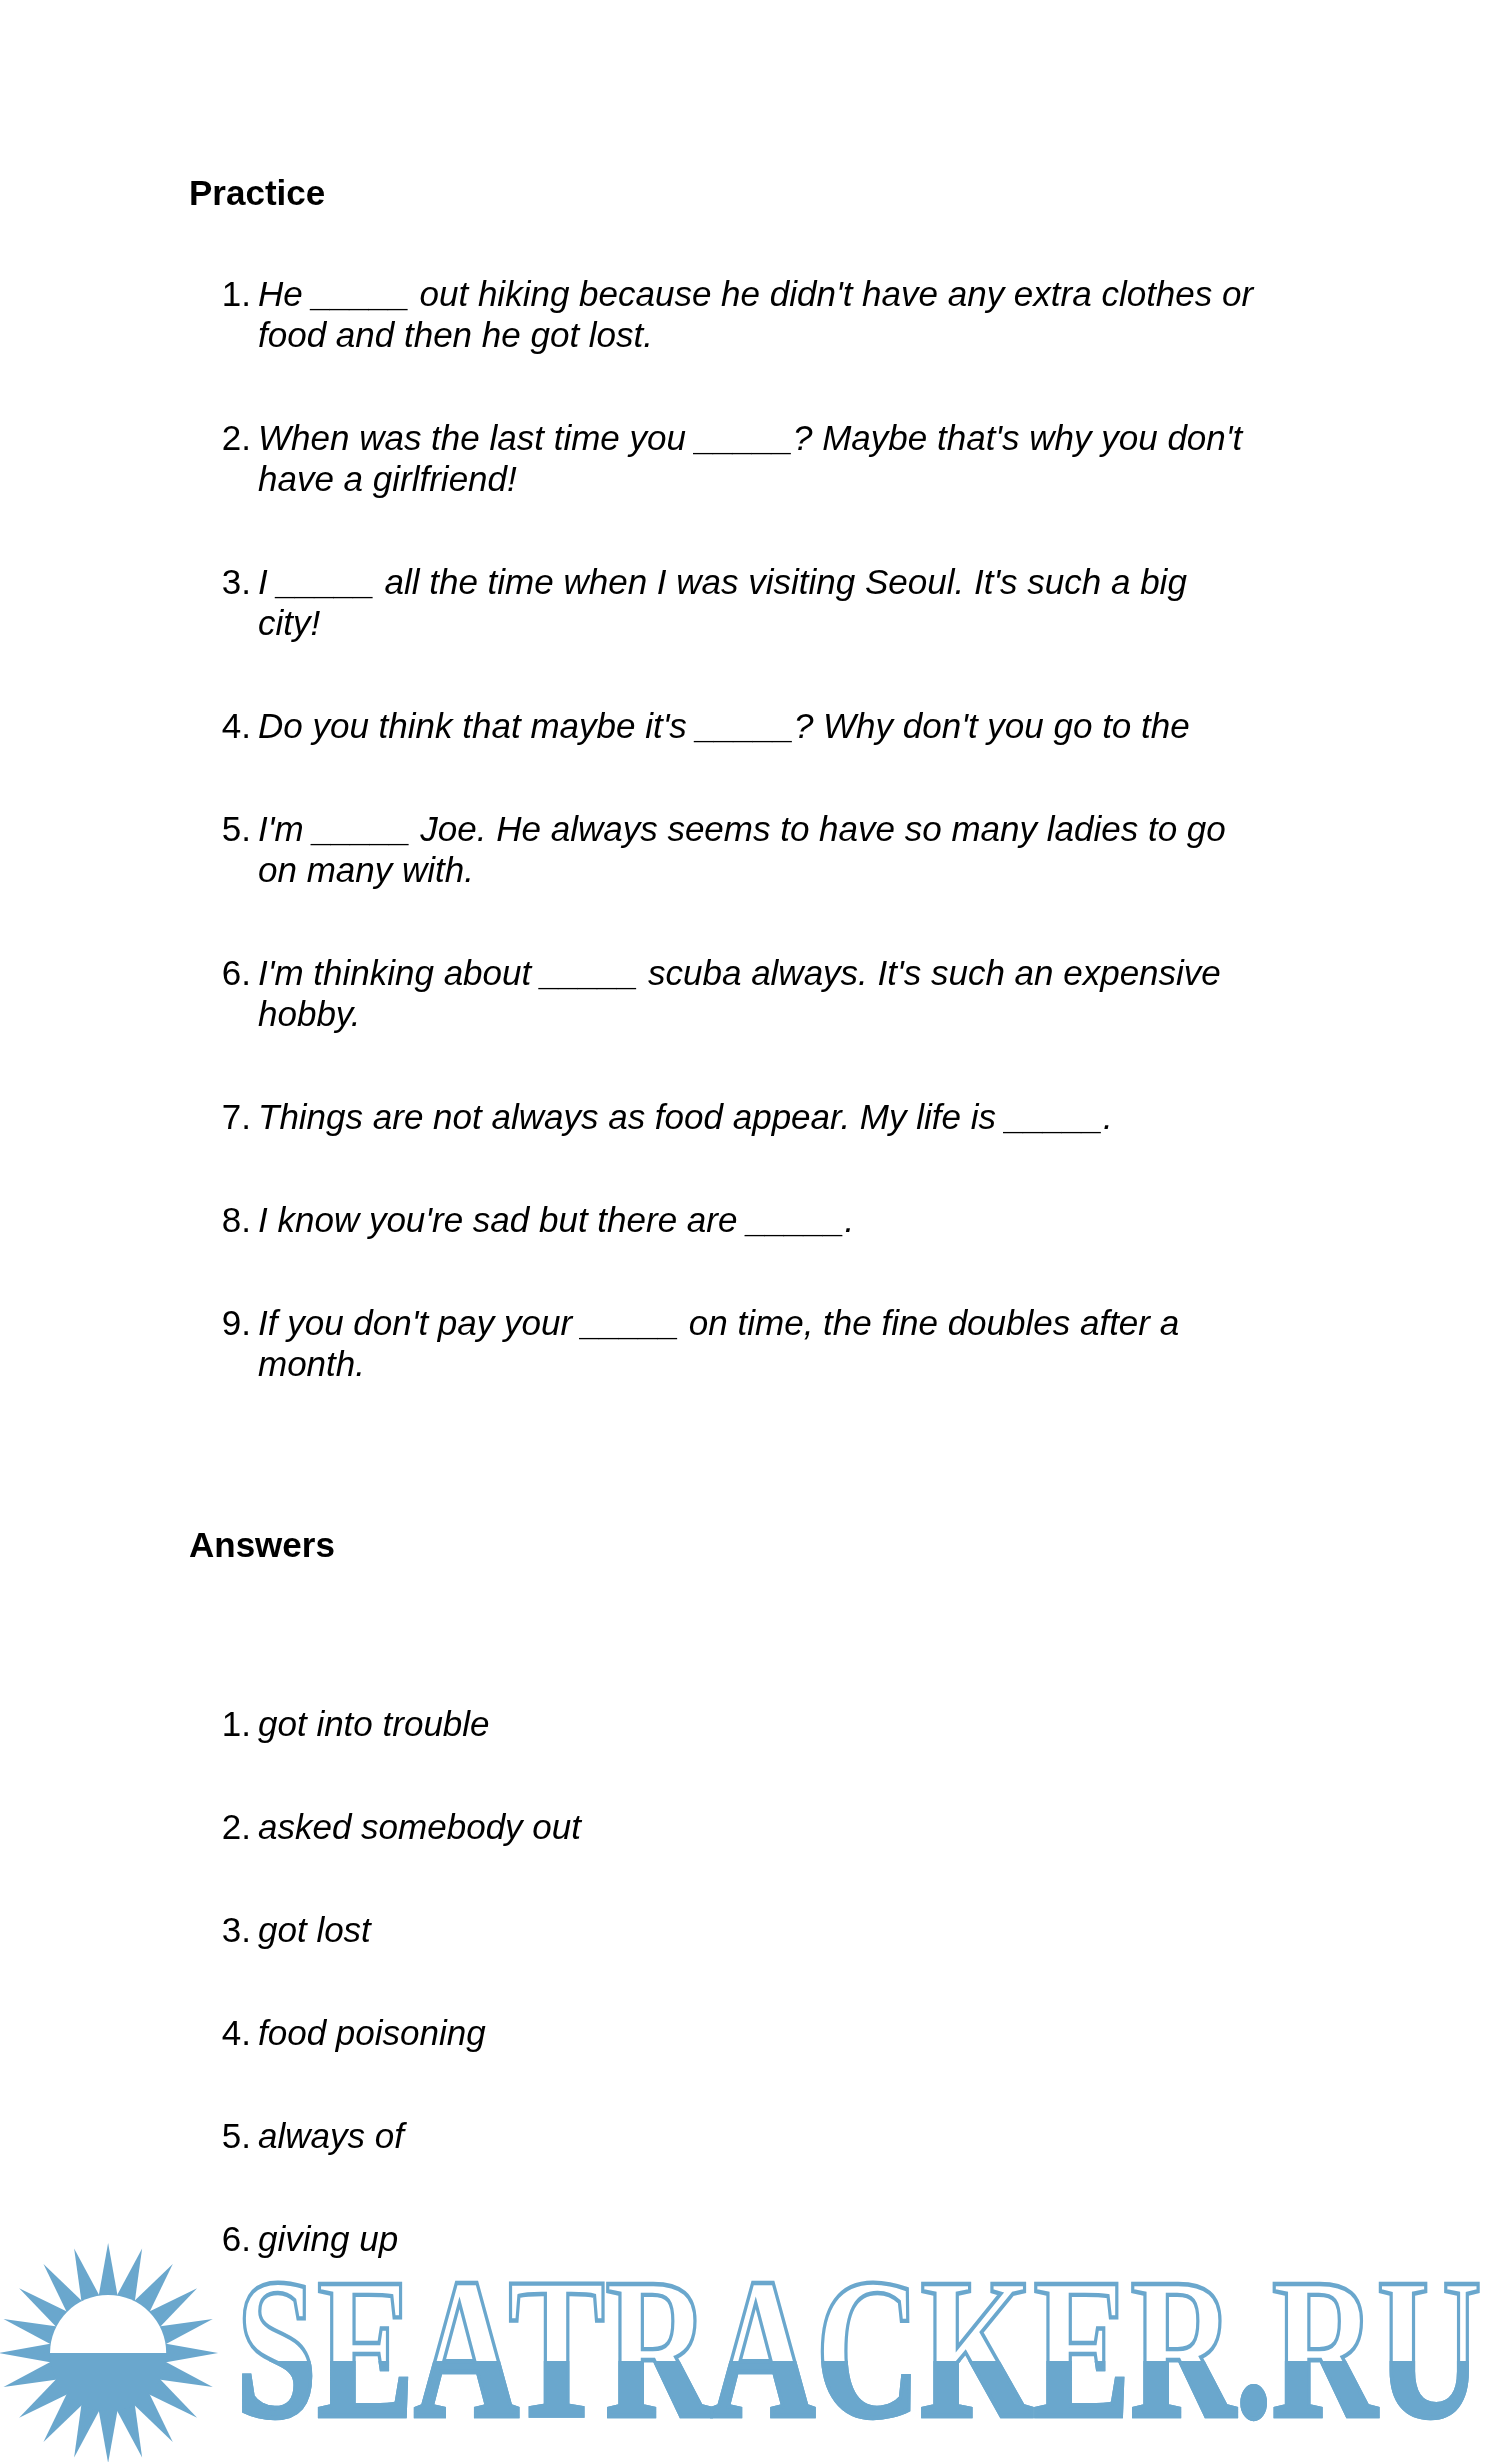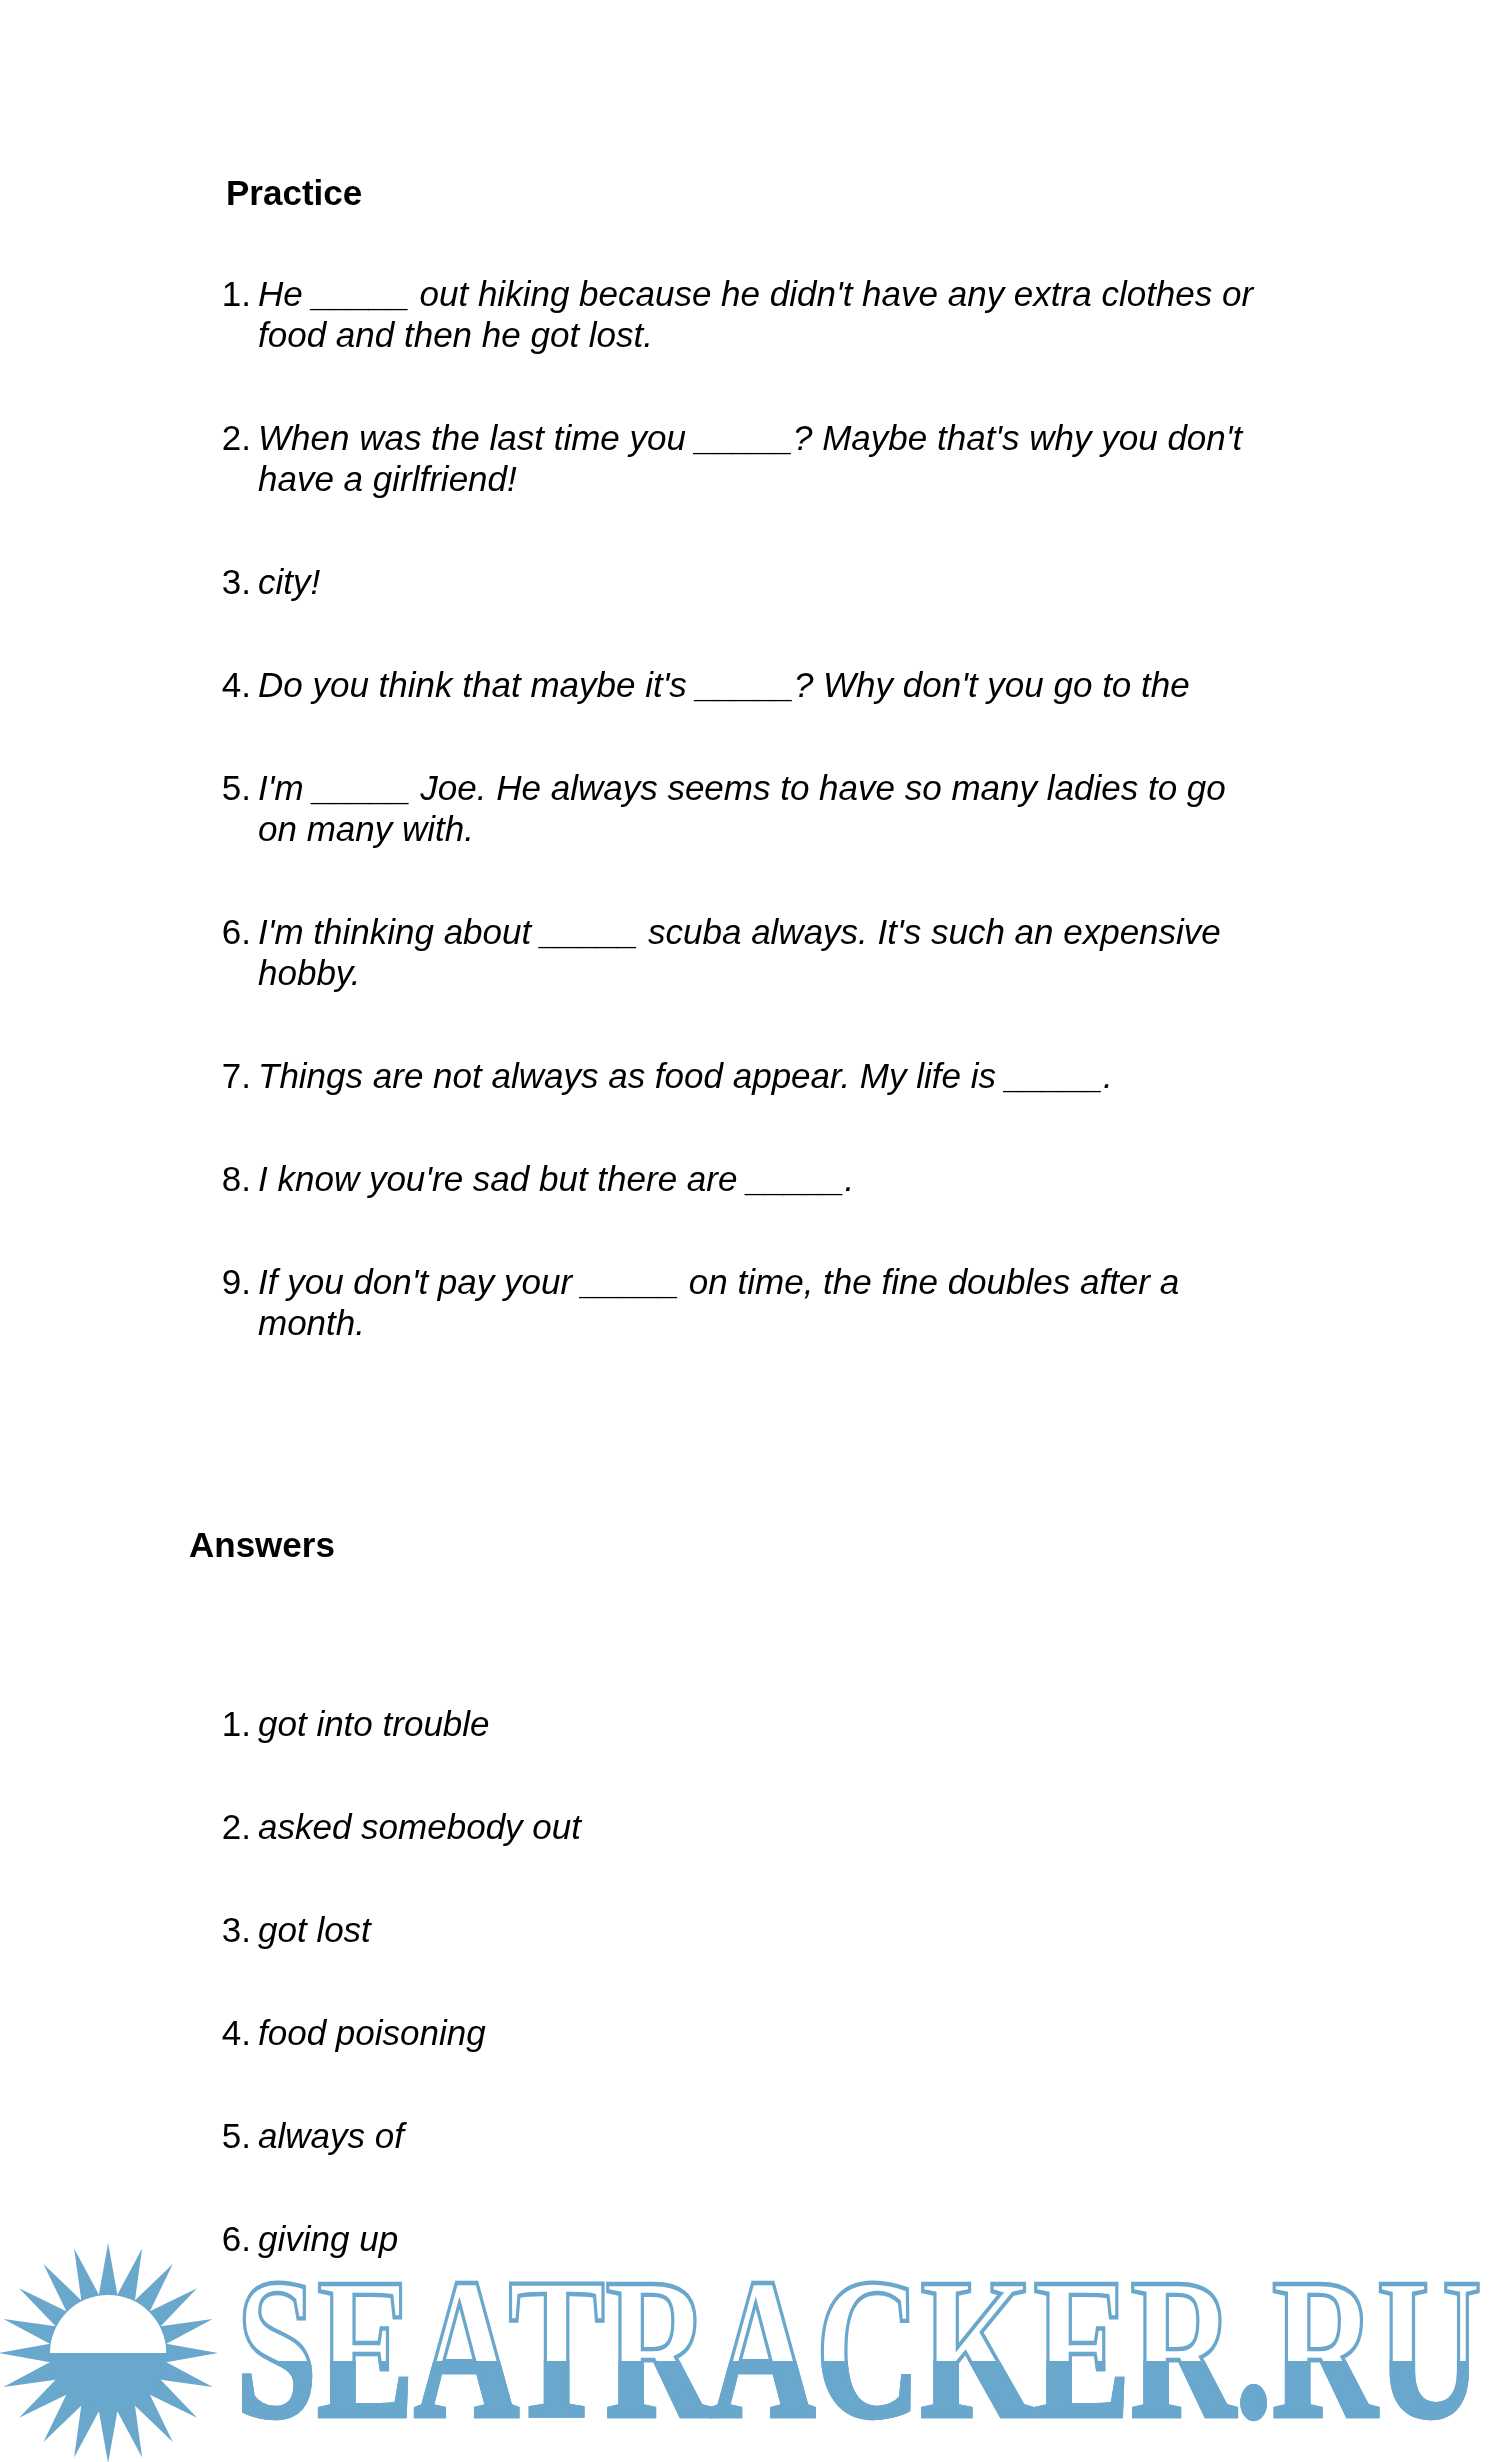--- a/index.html
+++ b/index.html
@@ -13,21 +13,21 @@
     font-family: "Liberation Sans", sans-serif;
     font-size: 35px;
     line-height: 41px;
     color: #000000;
   }
   .heading {
     position: absolute;
     left: 189px;
     font-weight: bold;
   }
-  #practice-heading { top: 172px; margin-left: 37px; }
+  #practice-heading { top: 172px; }
   #answers-heading  { top: 1524px; }
 
   .list-block { position: absolute; left: 189px; width: 1143px; }
   #practice-list { top: 273px; }
   #answers-list  { top: 1703px; }
 
   .item { display: flex; }
   .q-item { margin-bottom: 62px; }
   .a-item { margin-bottom: 62px; }
   .num {
@@ -96,20 +96,21 @@
       <span class="num">2.</span>
       <span class="txt">
         <span>When was the last time you _____? Maybe that's why you don't</span>
         <span>have a girlfriend!</span>
       </span>
     </div>
 
     <div class="item q-item">
       <span class="num">3.</span>
       <span class="txt">
+        <span>I _____ all the time when I was visiting Seoul. It's such a big</span>
         <span>city!</span>
       </span>
     </div>
 
     <div class="item q-item">
       <span class="num">4.</span>
       <span class="txt">
         <span>Do you think that maybe it's _____? Why don't you go to the</span>
       </span>
     </div>

